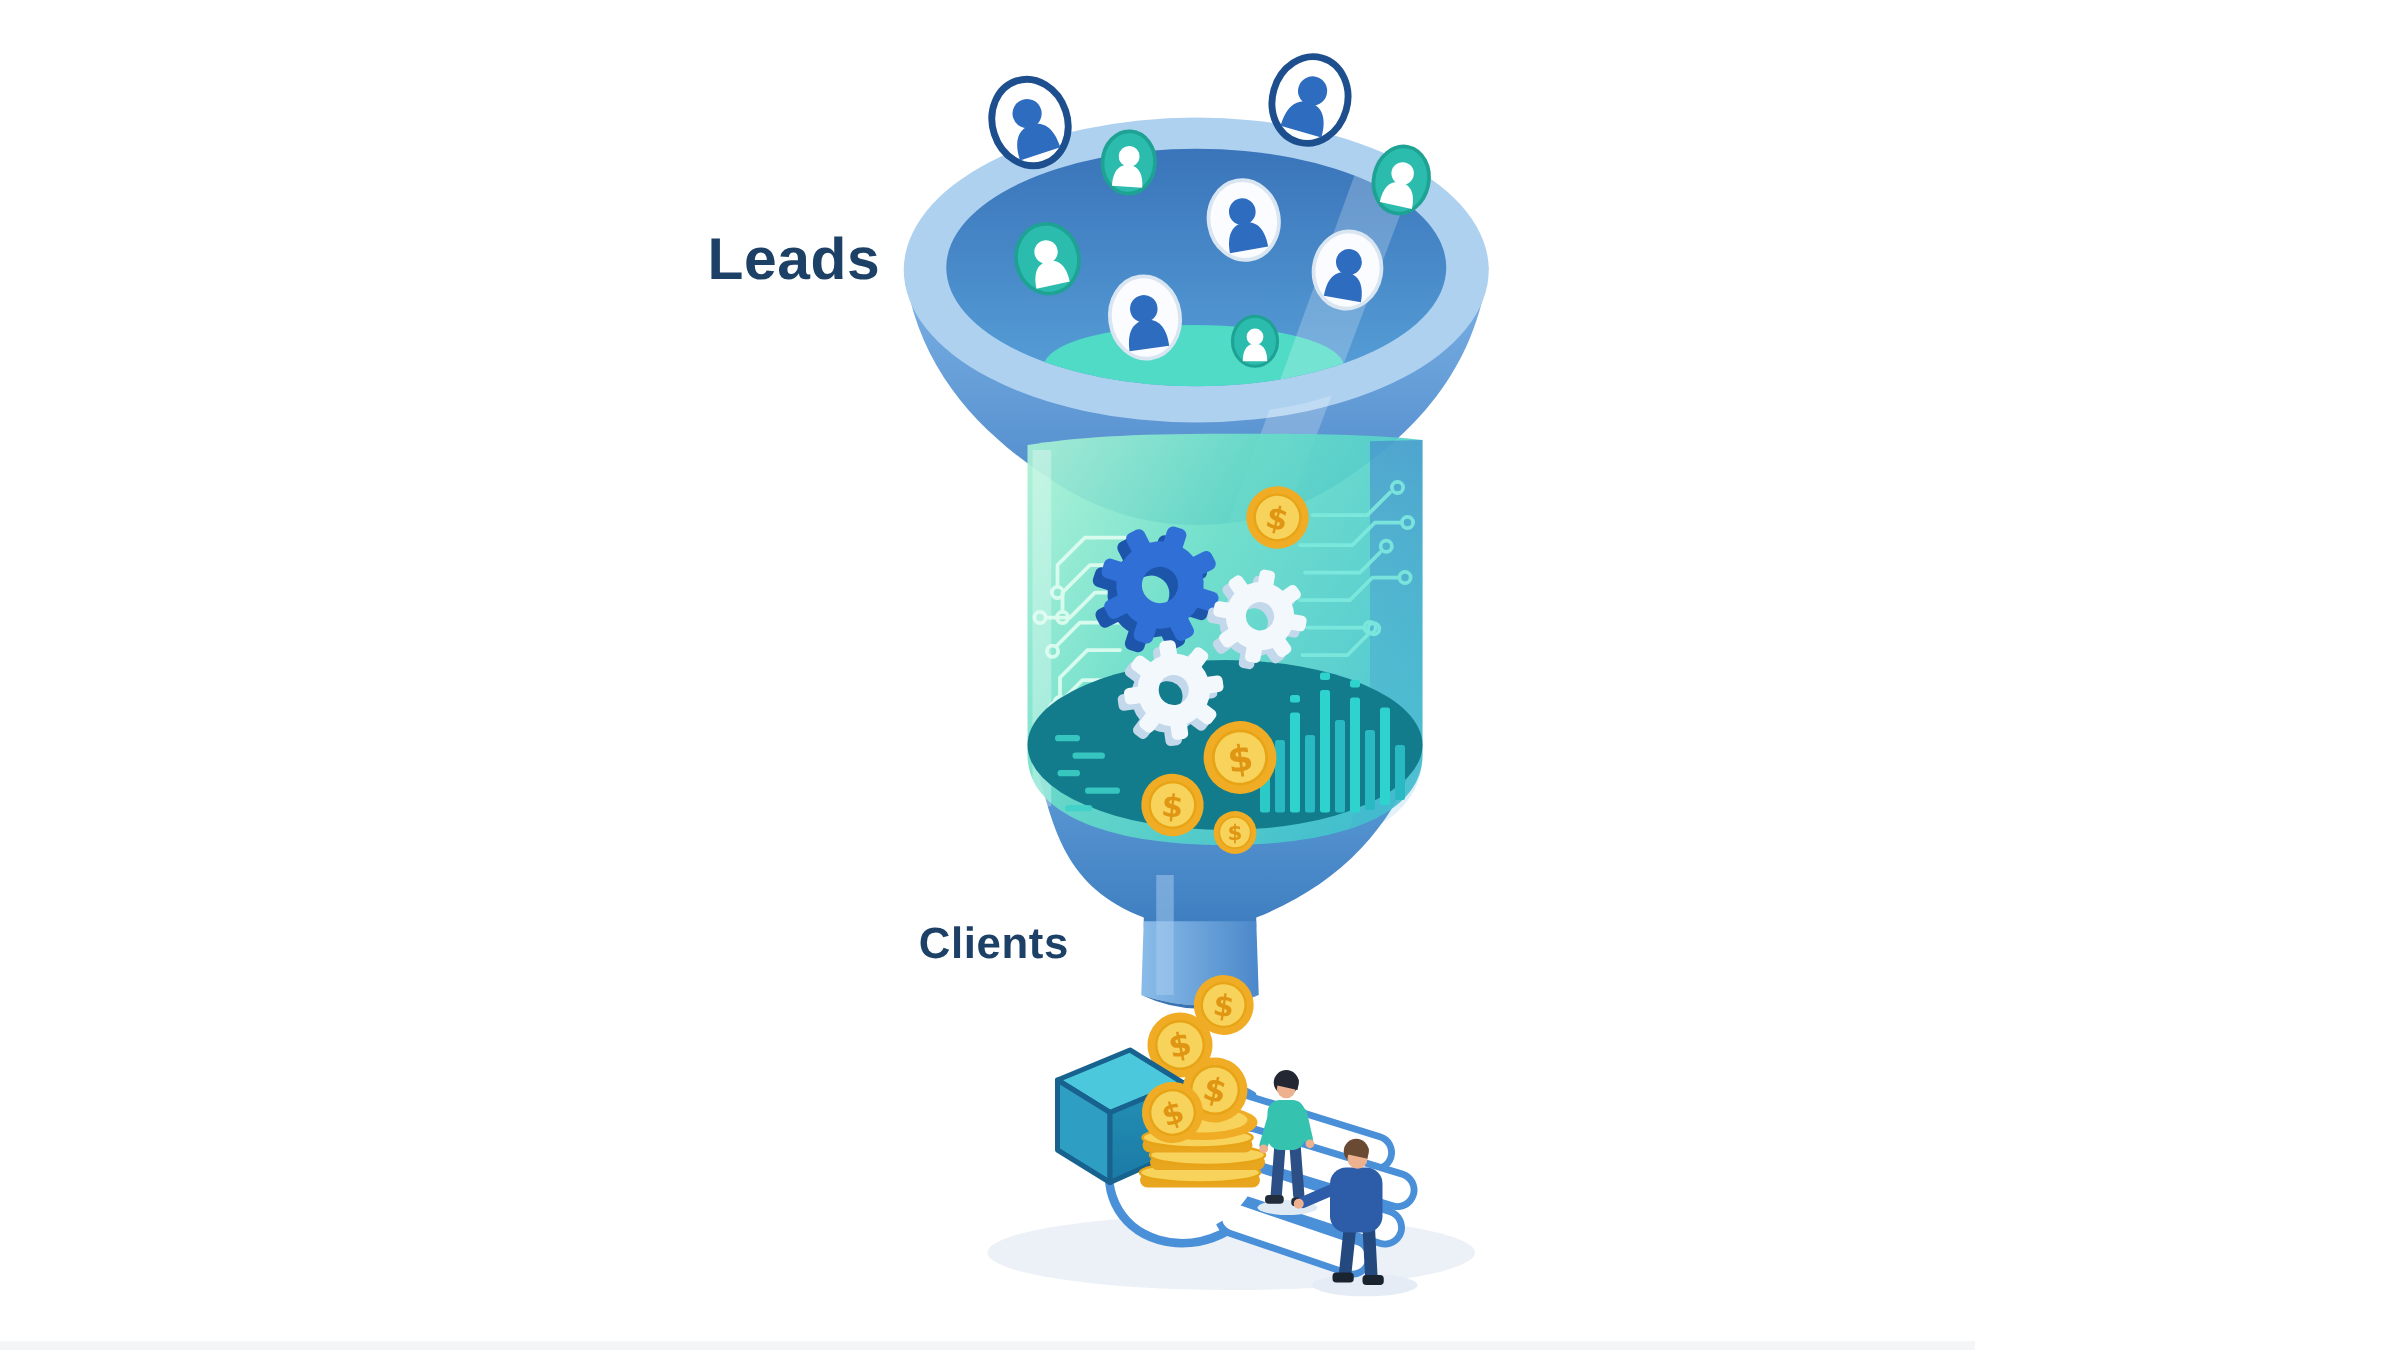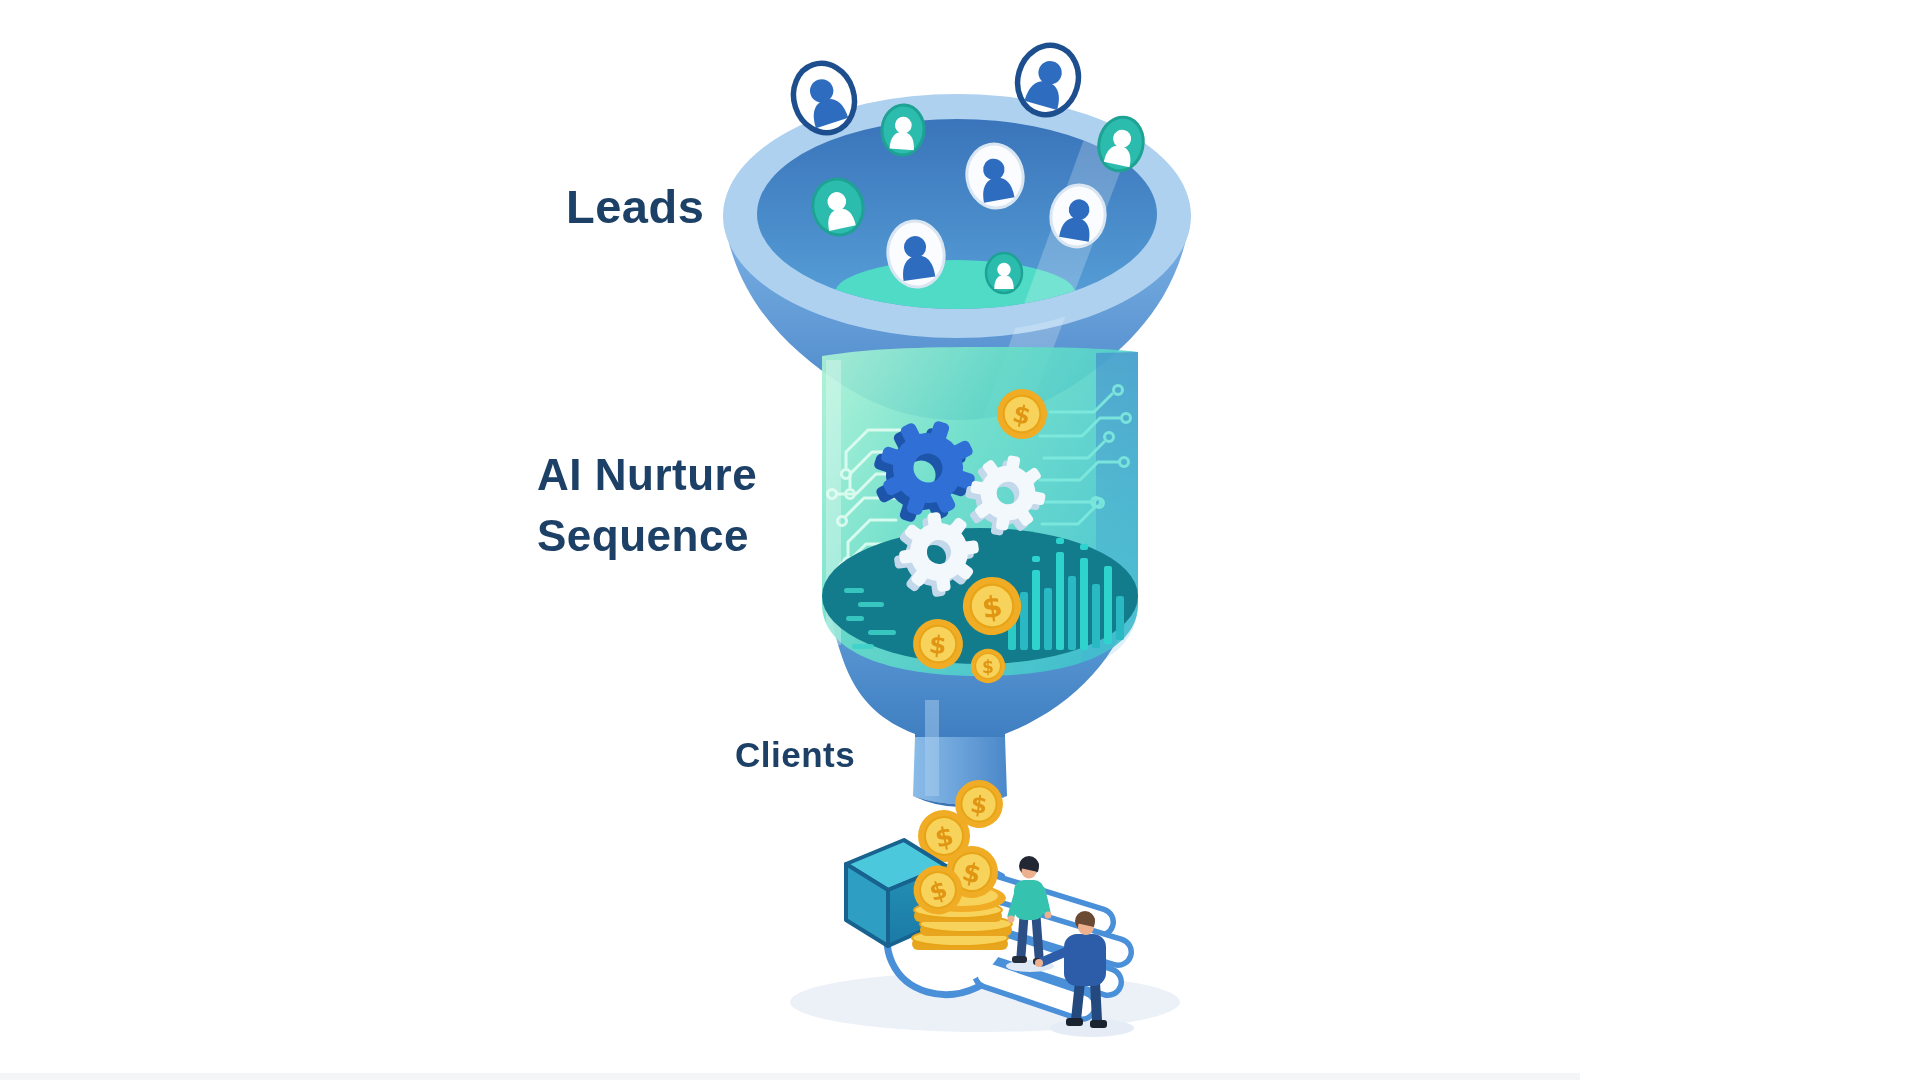--- a/index.html
+++ b/index.html
@@ -317,21 +317,17 @@
         <rect x="1064" y="934" width="42" height="52" rx="13" style="fill:var(--suit_blue,#2d5da8)"></rect>
         <circle cx="1085" cy="921" r="10" fill="#6b4a33"></circle>
         <circle cx="1086" cy="927" r="8" style="fill:var(--skin,#eeb18f)"></circle>
         <path d="M 1076 923 A 10 10 0 0 1 1095 919 L 1094 927 Z" fill="#6b4a33"></path>
       </g>
     </g>
   </svg>
 
   <div class="stage-label" id="label-leads">Leads</div>
 
-  <div class="stage-label" id="label-nurture">
-    <div>AI Nurture</div>
-    <div>Sequence</div>
-  </div>
 
   <div class="stage-label" id="label-clients">Clients</div>
 
   <div class="bottom-strip"></div>
 </div>
 
 </body></html>

